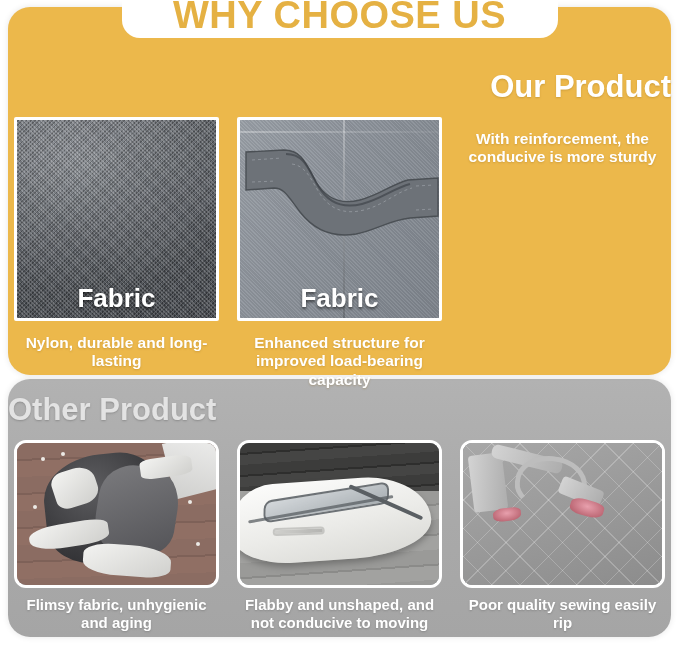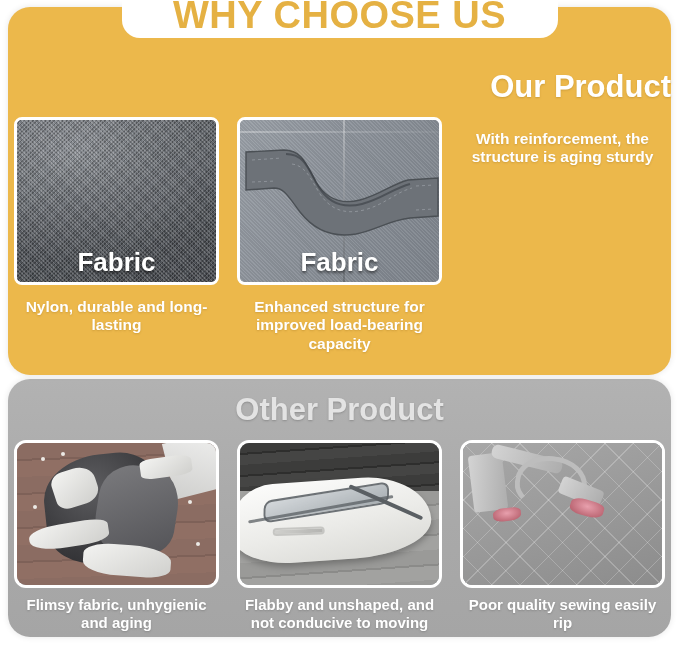--- a/index.html
+++ b/index.html
@@ -50,36 +50,36 @@
   
   .panel-bottom {
     position:absolute; left:8px; top:379px; width:663px; height:258px;
     background: linear-gradient(180deg,#b2b2b2 0%, #a9a9a9 55%, #a5a5a5 100%);
     border-radius:22px;
     z-index:1;
     box-shadow: 0 0 6px rgba(0,0,0,0.10);
   }
   .panel-bottom-heading {
     position:absolute; left:0; top:13px; width:663px;
-    text-align:center;
+    text-align:left;
     font-size:31px; font-weight:bold; color:#e3e3e3;
     text-shadow: 0 1px 2px rgba(90,90,90,0.40);
   }
 
   
   .row { position:absolute; display:flex; z-index:4; }
   .row-top    { left:14px; top:117px;  width:651px; }
   .row-bottom { left:14px; top:440px;  width:651px; }
 
   .card { position:relative; width:205px; }
   .card + .card { margin-left:18px; }
 
   .thumb {
-    position:relative; width:205px; height:168px;
-    border-radius:8px; overflow:hidden;
+    position:relative; width:205px; height:204px;
+    border-radius:2px; overflow:hidden;
     border:3px solid #ffffff;
     background:#8e949b;
   }
   .row-bottom .thumb { height:148px; border-radius:12px; }
 
   .thumb-label {
     position:absolute; left:0; bottom:4px; width:100%;
     text-align:center;
     font-size:26px; font-weight:bold; color:#ffffff;
     text-shadow: 0 2px 3px rgba(0,0,0,0.55);
@@ -319,21 +319,21 @@
             <path d="M52 44 C66 46 70 58 80 74 C92 92 108 94 124 90 C144 85 156 72 172 68" stroke="#8f949a" stroke-width="1" stroke-dasharray="3 3" fill="none"></path>
             <path d="M46 34 C64 34 68 48 78 66 C90 86 106 88 122 84 C142 79 154 68 170 64" stroke="#3c4146" stroke-width="2" fill="none" opacity=".65"></path>
           </svg>
         </div>
         <div class="thumb-label">Fabric</div>
       </div>
       <div class="caption">Enhanced structure for improved load-bearing capacity</div>
     </div>
 
     <div class="card">
-      <div class="caption">With reinforcement, the structure is aging sturdy</div>
+      <div class="caption">With reinforcement, the conducive is more sturdy</div>
     </div>
 
   </div>
 
   <div class="row row-bottom">
 
     <div class="card">
       <div class="thumb">
         <div class="img-broken">
           <div class="floorlight"></div>

